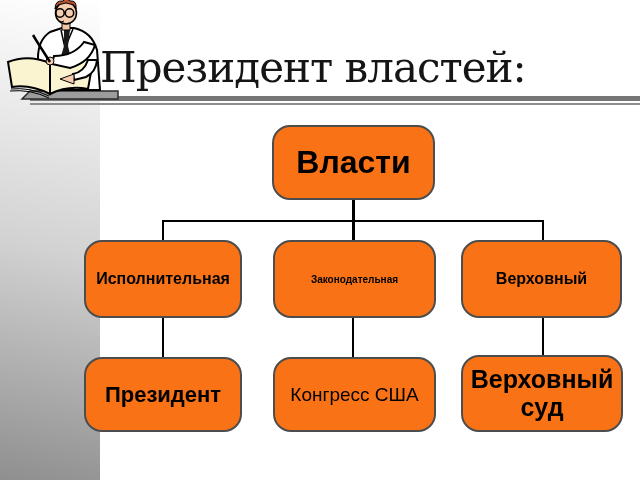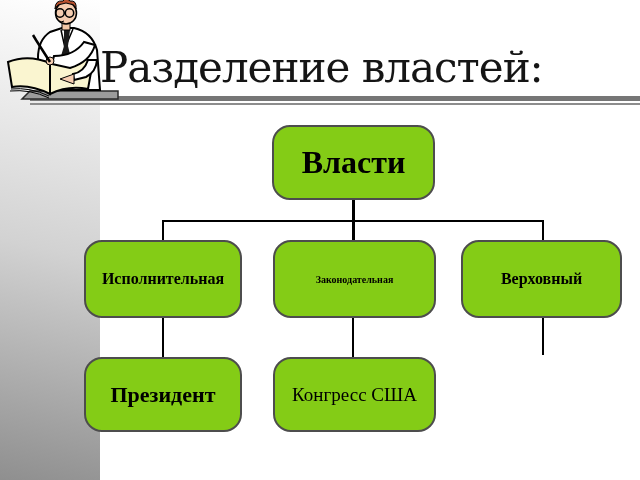--- a/index.html
+++ b/index.html
@@ -19,22 +19,22 @@
   .title{
     position:absolute;left:100px;top:46px;width:540px;
     font-family:"DejaVu Serif","Liberation Serif",serif;
     font-size:42px;line-height:1.05;color:#151515;white-space:nowrap;letter-spacing:-1px;
   }
   
   .clipart{position:absolute;left:0;top:0;width:120px;height:110px;}
   
   .node{
     position:absolute;display:flex;align-items:center;justify-content:center;
-    background:#84cc16;border:2px solid #4d4d4d;border-radius:18px;
-    color:#000;text-align:center;box-sizing:border-box;font-weight:bold;font-family:Liberation Serif, serif;
+    background:#f97316;border:2px solid #4d4d4d;border-radius:18px;
+    color:#000;text-align:center;box-sizing:border-box;font-weight:bold;
   }
   .node-root{left:272px;top:125px;width:163px;height:75px;font-size:32px;}
   .node-exec{left:84px;top:240px;width:158px;height:78px;font-size:16px;}
   .node-legis{left:273px;top:240px;width:163px;height:78px;font-size:10px;}
   .node-judic{left:461px;top:240px;width:161px;height:78px;font-size:16px;}
   .node-pres{left:84px;top:357px;width:158px;height:75px;font-size:22px;}
   .node-congress{left:273px;top:357px;width:163px;height:75px;font-size:19px;font-weight:400;}
   .node-court{left:461px;top:355px;width:162px;height:77px;font-size:25px;line-height:1.1;padding:0 2px;}
   
   .conn{position:absolute;background:#000;}
@@ -49,21 +49,21 @@
 </head>
 <body>
 
 <div id="slide">
 
   <div class="strip"></div>
 
   <div class="rule-thick"></div>
   <div class="rule-thin"></div>
 
-  <div class="title">Разделение властей:</div>
+  <div class="title">Президент властей:</div>
 
   <div class="conn c-vmid"></div>
   <div class="conn c-h"></div>
   <div class="conn c-vl"></div>
   <div class="conn c-vr"></div>
   <div class="conn c-vl2"></div>
   <div class="conn c-vm2"></div>
   <div class="conn c-vr2"></div>
 
   <div class="node node-root">
@@ -76,20 +76,23 @@
     <span>Законодательная</span>
   </div>
   <div class="node node-judic">
     <span>Верховный</span>
   </div>
   <div class="node node-pres">
     <span>Президент</span>
   </div>
   <div class="node node-congress">
     <span>Конгресс США</span>
+  </div>
+  <div class="node node-court">
+    <span>Верховный суд</span>
   </div>
 
   <div class="clipart">
     <svg width="120" height="110" viewBox="0 0 120 110" xmlns="http://www.w3.org/2000/svg">
 
       <polygon points="30,91 118,91 118,99 22,99" fill="#9c9c9c" stroke="#2b2b2b" stroke-width="1.5"></polygon>
 
       <path d="M40,90 L38,58 Q38,40 50,32 L62,28 L74,28 Q92,32 97,50 L100,90 Z" fill="#ffffff" stroke="#000000" stroke-width="2"></path>
 
       <path d="M61,30 L65,48 M73,29 L65,48" fill="none" stroke="#000" stroke-width="1.5"></path>

